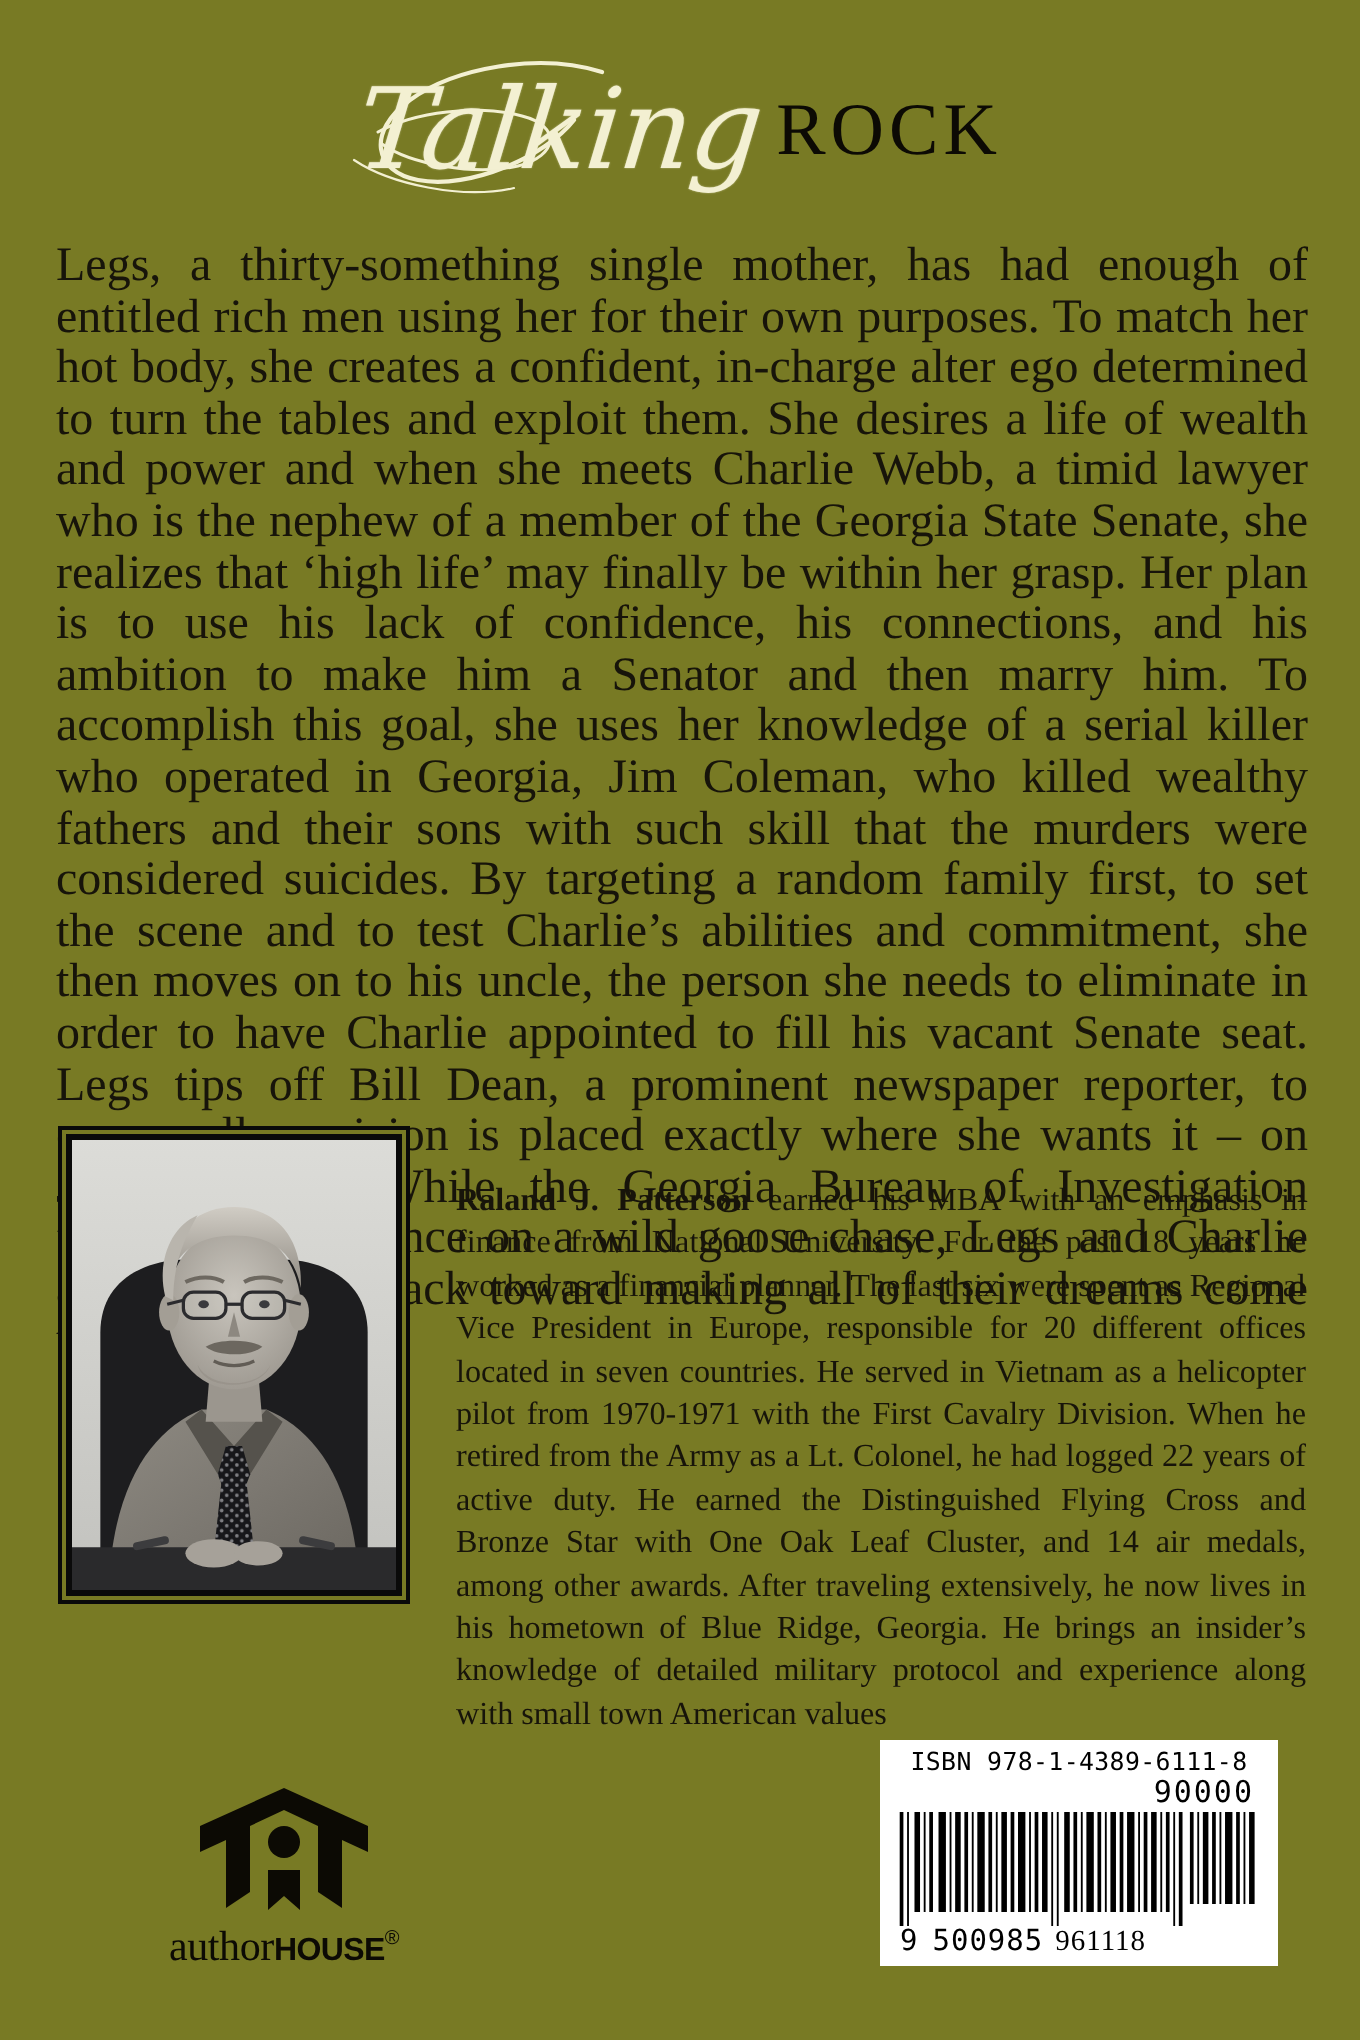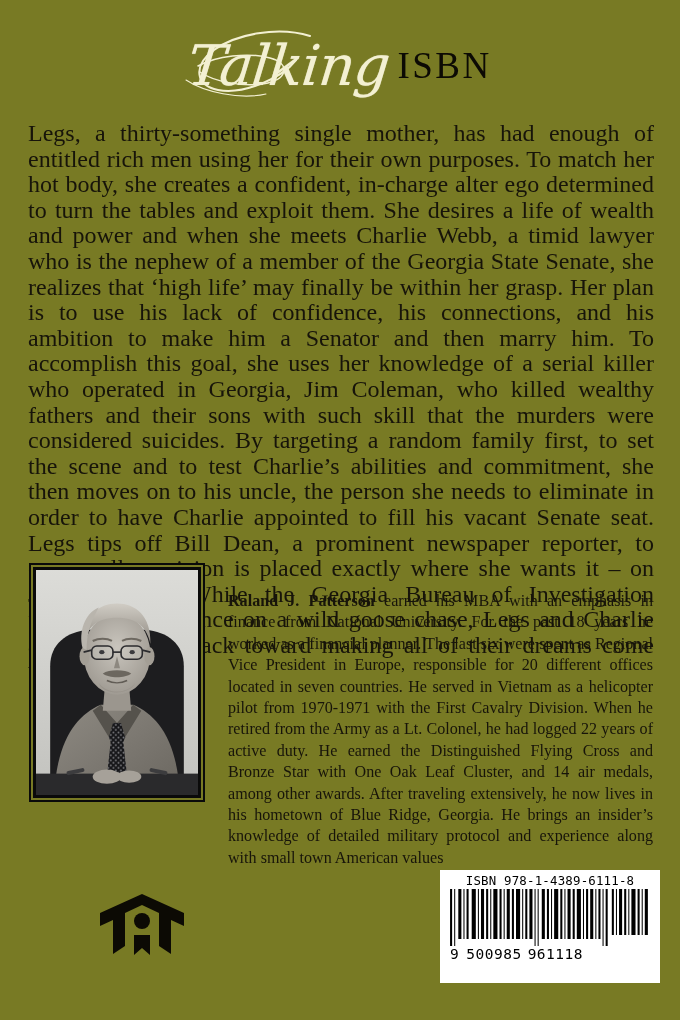--- a/index.html
+++ b/index.html
@@ -140,21 +140,21 @@
   .publisher-name .ph-reg {
     font-family: "Liberation Sans", sans-serif;
     font-size: 10px;
     vertical-align: super;
   }
 
   
   .barcode-box {
     position: absolute;
     left: 440px; top: 870px;
-    width: 220px; height: 113px;
+    width: 199px; height: 113px;
     background: #FFFFFF;
     padding: 4px 8px 3px 8px;
   }
   .barcode-isbn {
     font-family: "DejaVu Sans Mono", monospace;
     font-size: 12.4px;
     line-height: 14px;
     color: #000;
     text-align: center;
     letter-spacing: 0.2px;
@@ -174,35 +174,35 @@
   .barcode-digits {
     font-family: "DejaVu Sans Mono", monospace;
     font-size: 14.5px;
     line-height: 17px;
     color: #000;
     letter-spacing: 0.5px;
     white-space: nowrap;
     padding-left: 2px;
   }
   .barcode-digits .bd-lead { margin-right: 7px; }
-  .barcode-digits .bd-right { margin-left: 6px; }
+  .barcode-digits .bd-right { margin-left: 6px; font-family: Liberation Serif, serif; }
 </style>
 </head>
 <body>
 
 <div class="title-block">
   <div class="title-inner">
     <svg class="title-swash" viewBox="0 0 150 72" aria-hidden="true">
       <g fill="none" stroke="#F3F0D2" stroke-linecap="round">
         <path d="M140 6 C108 -4 66 4 44 20 C22 36 26 56 48 60 C74 65 112 48 126 30" stroke-width="2.1"></path>
         <path d="M28 36 C46 26 78 22 100 28 C120 33 118 48 98 53 C76 58 44 52 30 42" stroke-width="1.5"></path>
         <path d="M16 50 C34 62 70 70 96 64" stroke-width="1.1"></path>
       </g>
     </svg>
-    <span class="title-script">Talking</span><span class="title-rock">ISBN</span>
+    <span class="title-script">Talking</span><span class="title-rock">ROCK</span>
   </div>
 </div>
 
 <p class="synopsis">Legs, a thirty-something single mother, has had enough of entitled rich men using her for their own purposes.  To match her hot body, she creates a confident, in-charge alter ego determined to turn the tables and exploit them.  She desires a life of wealth and power and when she meets Charlie Webb, a timid lawyer who is the nephew of a member of the Georgia State Senate, she realizes that ‘high life’ may finally be within her grasp.  Her plan is to use his lack of confidence, his connections, and his ambition to make him a Senator and then marry him.  To accomplish this goal, she uses her knowledge of a serial killer who operated in Georgia, Jim Coleman, who killed wealthy fathers and their sons with such skill that the murders were considered suicides.  By targeting a random family first, to set the scene and to test Charlie’s abilities and commitment, she then moves on to his uncle, the person she needs to eliminate in order to have Charlie appointed to fill his vacant Senate seat.  Legs tips off Bill Dean, a prominent newspaper reporter, to ensure all suspicion is placed exactly where she wants it – on Jim Coleman.  While the Georgia Bureau of Investigation follows the evidence on a wild goose chase, Legs and Charlie are on the fast track toward making all of their dreams come true.</p>
 
 <div class="photo-frame">
   <div class="photo-frame-mid">
     <div class="photo-frame-in">
       <div class="photo">
         <svg viewBox="0 0 160 224" preserveAspectRatio="xMidYMid slice" aria-hidden="true">
@@ -286,24 +286,26 @@
 </div>
 
 <p class="bio"><span class="author-name">Raland J. Patterson</span><span> earned his MBA with an emphasis in finance from National University. For the past 18 years he worked as a financial planner. The last six were spent as Regional Vice President in Europe, responsible for 20 different offices located in seven countries. He served in Vietnam as a helicopter pilot from 1970-1971 with the First Cavalry Division. When he retired from the Army as a Lt. Colonel, he had logged 22 years of active duty.  He earned the Distinguished Flying Cross and Bronze Star with One Oak Leaf Cluster, and 14 air medals, among other awards. After traveling extensively, he now lives in his hometown of Blue Ridge, Georgia. He brings an insider’s knowledge of detailed military protocol and experience along with small town American values</span></p>
 
 <div class="publisher">
   <svg class="publisher-mark" viewBox="0 0 86 62" aria-hidden="true">
     <path d="M43 1 L85 20 L85 33 L72 27 L72 61 L60 53 L60 20 L43 12 L26 20 L26 53 L14 61 L14 27 L1 33 L1 20 Z" fill="#0C0A04"></path>
     <circle cx="43" cy="28" r="8" fill="#0C0A04"></circle>
     <path d="M35 42 L51 42 L51 62 L43 55 L35 62 Z" fill="#0C0A04"></path>
   </svg>
+  <div class="publisher-name"><span>author</span><span class="ph-house">HOUSE</span><span class="ph-reg">®</span></div>
 </div>
 
 <div class="barcode-box">
   <div class="barcode-isbn">ISBN 978-1-4389-6111-8</div>
+  <div class="barcode-price">90000</div>
   <div class="barcode-bars">
     <svg viewBox="0 0 198 57" preserveAspectRatio="none" aria-hidden="true">
       <g fill="#000">
         <rect x="2" y="0" width="2" height="57"></rect>
           <rect x="6" y="0" width="1" height="57"></rect>
         <rect x="10" y="0" width="3" height="50"></rect>
           <rect x="15" y="0" width="1" height="50"></rect>
         <rect x="18" y="0" width="2" height="50"></rect>
           <rect x="23" y="0" width="4" height="50"></rect>
         <rect x="29" y="0" width="1" height="50"></rect>

